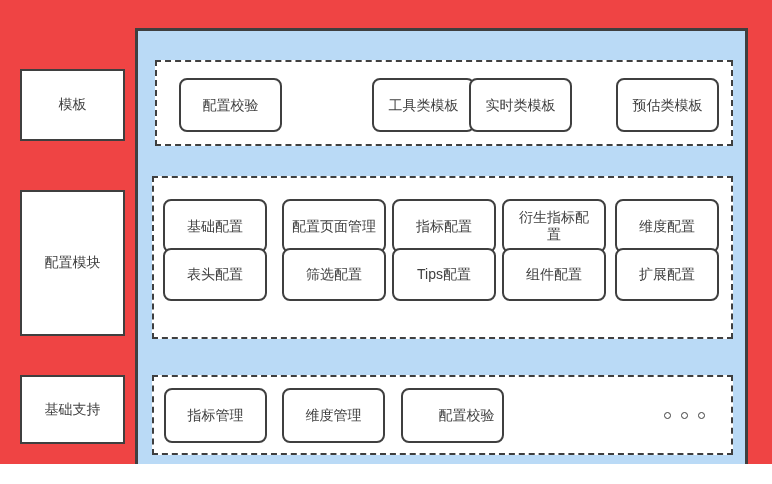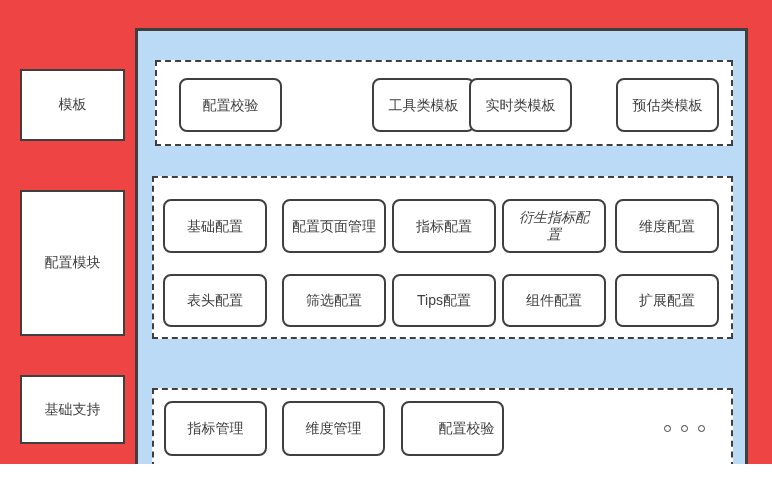--- a/index.html
+++ b/index.html
@@ -47,21 +47,21 @@
 
   
   .dashed {
     position: absolute;
     background: #ffffff;
     border: 2px dashed #3f3f3f;
     box-sizing: border-box;
   }
   #sec-templates { left: 17px; top: 29px;  width: 578px; height: 86px; }
   #sec-config    { left: 14px; top: 145px; width: 581px; height: 163px; }
-  #sec-support   { left: 14px; top: 344px; width: 581px; height: 80px; margin-top: 13px; }
+  #sec-support   { left: 14px; top: 344px; width: 581px; height: 80px; }
 
   
   .box {
     position: absolute;
     background: #ffffff;
     border: 2px solid #3f3f3f;
     border-radius: 8px;
     box-sizing: border-box;
     display: flex;
     align-items: center;
@@ -76,30 +76,29 @@
   
   #sec-templates .box { top: 16px; height: 54px; width: 103px; }
   #sec-templates .c1 { left: 22px; }
   #sec-templates .c2 { left: 175px; margin-left: 40px; }
   #sec-templates .c3 { left: 312px; }
   #sec-templates .c4 { left: 459px; }
 
   
   #sec-config .box { width: 104px; }
   #sec-config .row-a { top: 21px; height: 54px; }
-  #sec-config .row-b { top: 96px; height: 53px; }
+  #sec-config .row-b { top: 70px; height: 53px; }
   #sec-config .c1 { left: 9px; }
   #sec-config .c2 { left: 128px; }
   #sec-config .c3 { left: 238px; }
   #sec-config .c4 { left: 348px; }
   #sec-config .c5 { left: 461px; }
   #sec-config .wrap2 {
     white-space: normal;
     padding: 16px 13px;
-    font-style: italic;
   }
 
   
   #sec-support .box { top: 11px; height: 55px; width: 103px; }
   #sec-support .c1 { left: 10px; }
   #sec-support .c2 { left: 128px; }
   #sec-support .c3 { left: 247px; padding-left: 28px; }
   #sec-support .c4 { left: 376px; width: 112px; }
 
   .dots {

